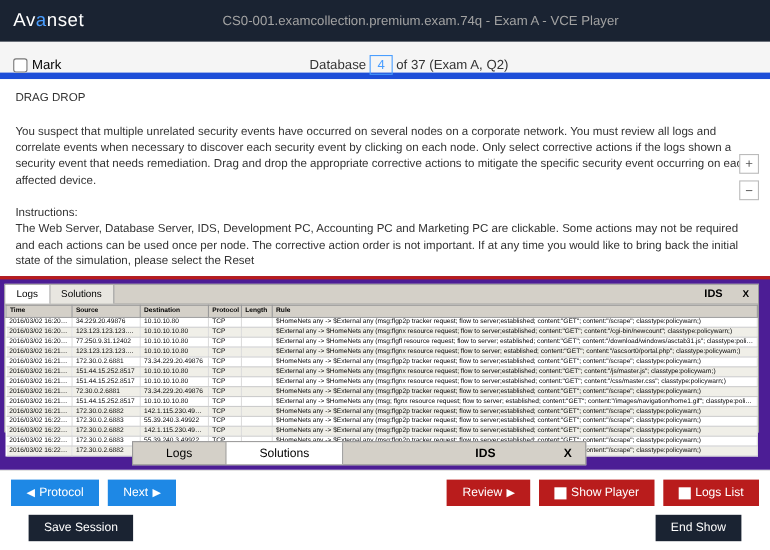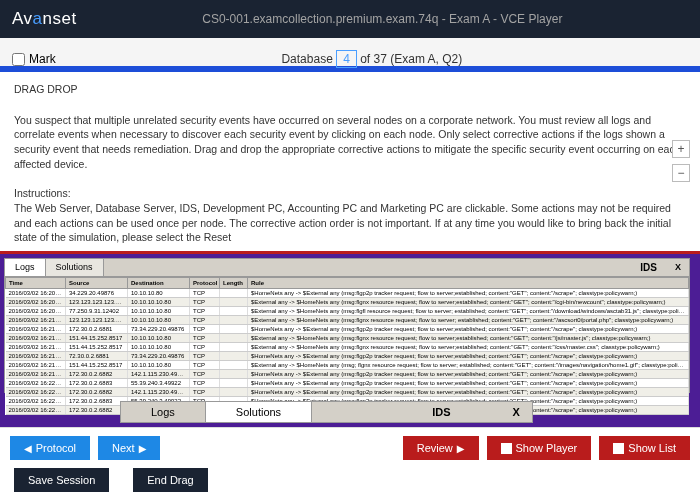--- a/index.html
+++ b/index.html
@@ -34,21 +34,21 @@
 .btab.active{background:#fff}
 .bids{padding:4px 50px 4px 120px;font-weight:bold}
 .bclose{padding:4px 12px;font-weight:bold}
 .footer{background:#fff;padding:8px 10px;display:flex;gap:8px;border-top:1px solid #ddd}
 .btn{padding:6px 14px;font-size:11px;color:#fff;border:none;cursor:pointer;display:flex;align-items:center;gap:4px}
 .btn-blue{background:#1e88e5}
 .btn-orange{background:#b91c1c}
 .btn-dark{background:#1a2332}
 .spacer{flex:1}
 .cb{width:11px;height:11px;background:#fff;display:inline-block}
-.footer-row2{background:#fff;padding:0 14px 8px;display:flex;gap:24px;justify-content:flex-start}
+.footer-row2{background:#fff;padding:0 26px 8px;display:flex;gap:24px;justify-content:space-between}
 .arrow{font-size:10px}
 </style>
 </head>
 <body>
 
 <div class="window">
 
   <div class="header">
     <span class="brand">
       <span>Av</span><span class="o">a</span><span>nset</span>
@@ -234,21 +234,21 @@
     <button class="btn btn-orange">
         <span>Review</span>
         <span class="arrow">▶</span>
       </button>
     <button class="btn btn-orange">
         <span class="cb"></span>
         <span>Show Player</span>
       </button>
     <button class="btn btn-orange">
         <span class="cb"></span>
-        <span>Show List</span>
+        <span>Logs List</span>
       </button>
   </div>
   <div class="footer-row2">
     <button class="btn btn-dark">Save Session</button>
-    <button class="btn btn-dark">End Drag</button>
+    <button class="btn btn-dark">End Show</button>
   </div>
 
 </div>
 
 </body></html>

